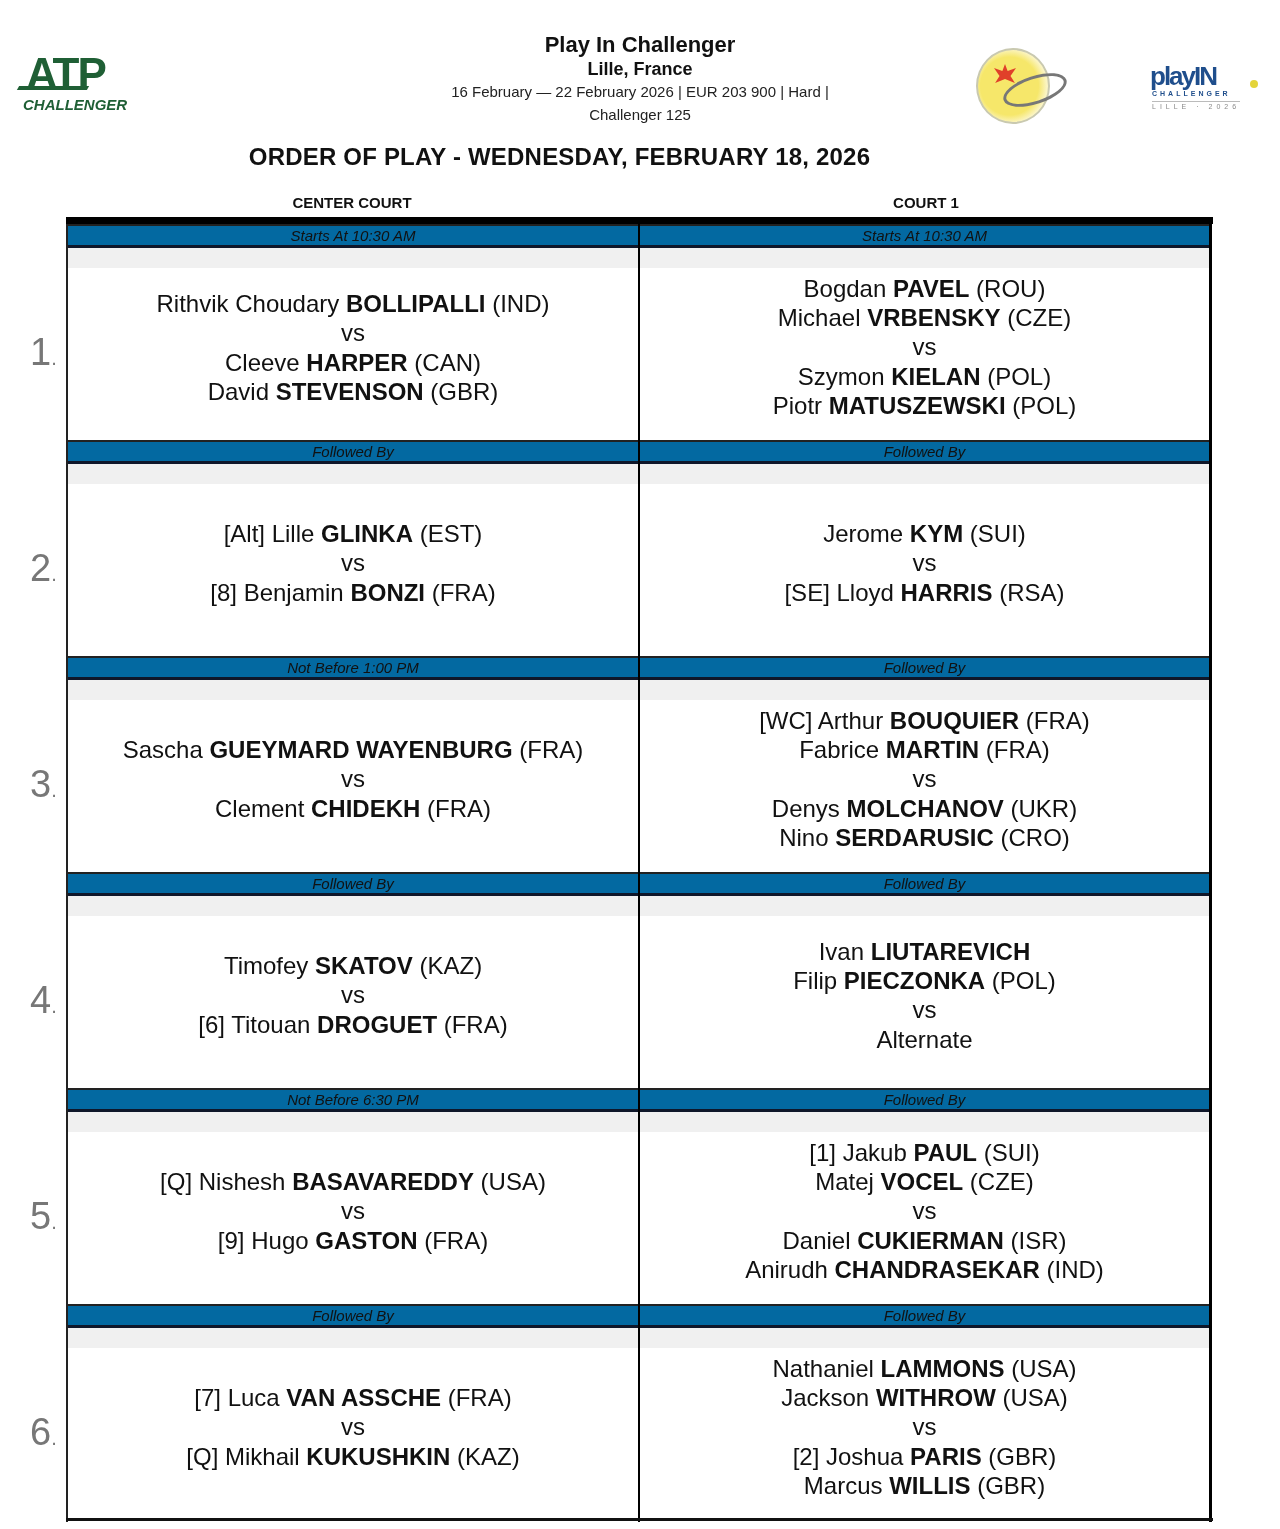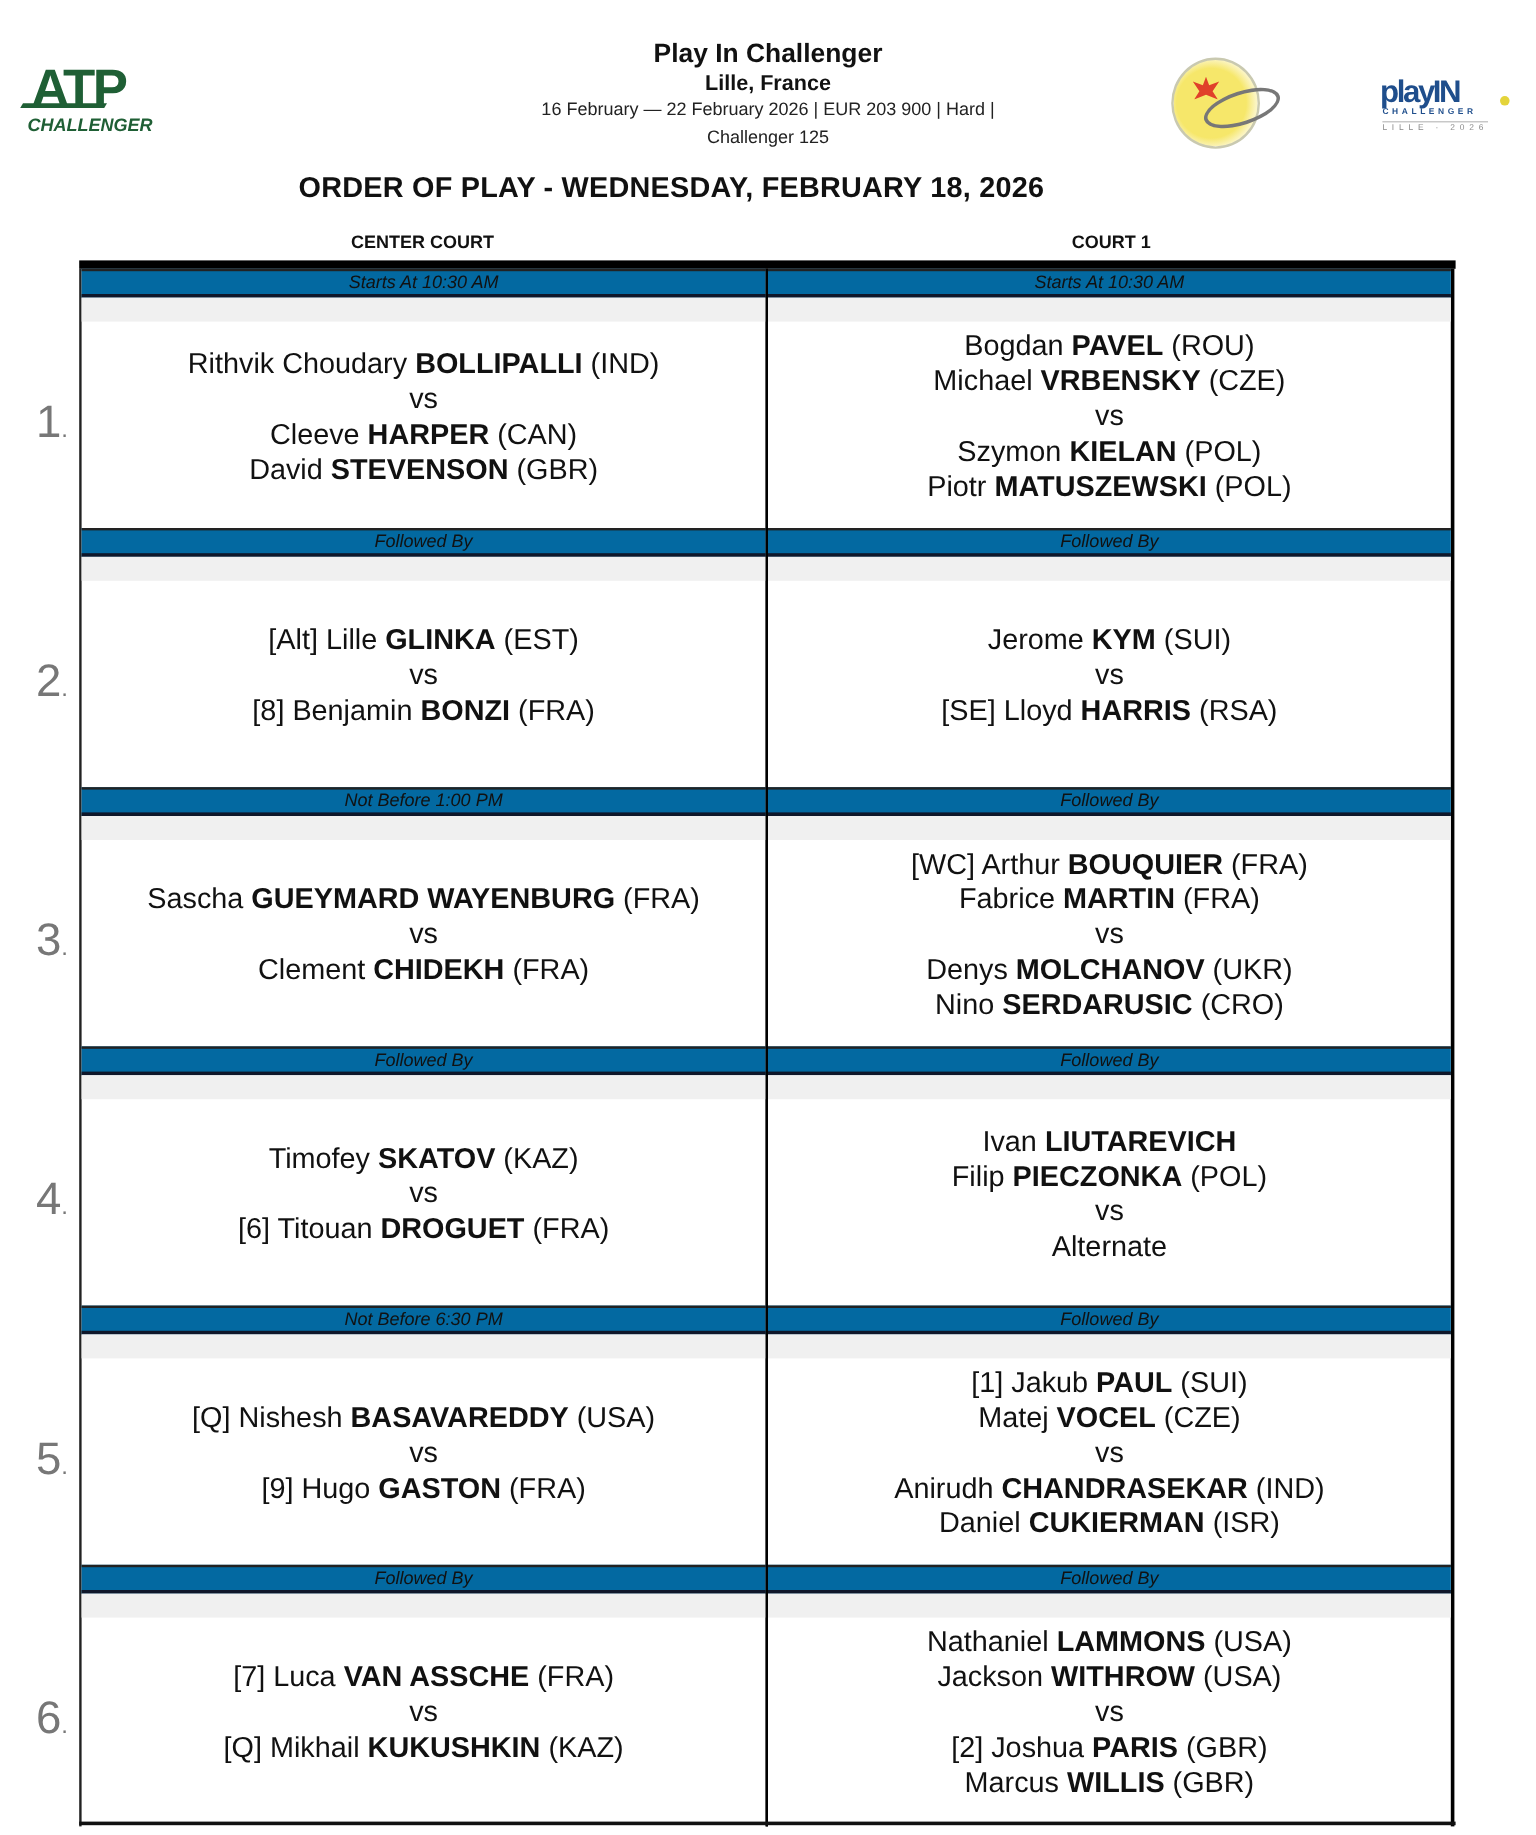--- a/index.html
+++ b/index.html
@@ -197,22 +197,22 @@
           <div class="line"><span>Alternate</span><b></b><span></span></div>
         </div>
   </div>
       <div class="slot" style="top: 864px;">
     <div class="slot-label">Followed By</div>
     <div class="slot-band"></div>
     <div class="slot-body">
           <div class="line"><span>[1] Jakub </span><b>PAUL</b><span> (SUI)</span></div>
           <div class="line"><span>Matej </span><b>VOCEL</b><span> (CZE)</span></div>
           <div class="vs">vs</div>
+          <div class="line"><span>Daniel </span><b>CUKIERMAN</b><span> (ISR)</span></div>
           <div class="line"><span>Anirudh </span><b>CHANDRASEKAR</b><span> (IND)</span></div>
-          <div class="line"><span>Daniel </span><b>CUKIERMAN</b><span> (ISR)</span></div>
         </div>
   </div>
       <div class="slot" style="top: 1080px;">
     <div class="slot-label">Followed By</div>
     <div class="slot-band"></div>
     <div class="slot-body">
           <div class="line"><span>Nathaniel </span><b>LAMMONS</b><span> (USA)</span></div>
           <div class="line"><span>Jackson </span><b>WITHROW</b><span> (USA)</span></div>
           <div class="vs">vs</div>
           <div class="line"><span>[2] Joshua </span><b>PARIS</b><span> (GBR)</span></div>

